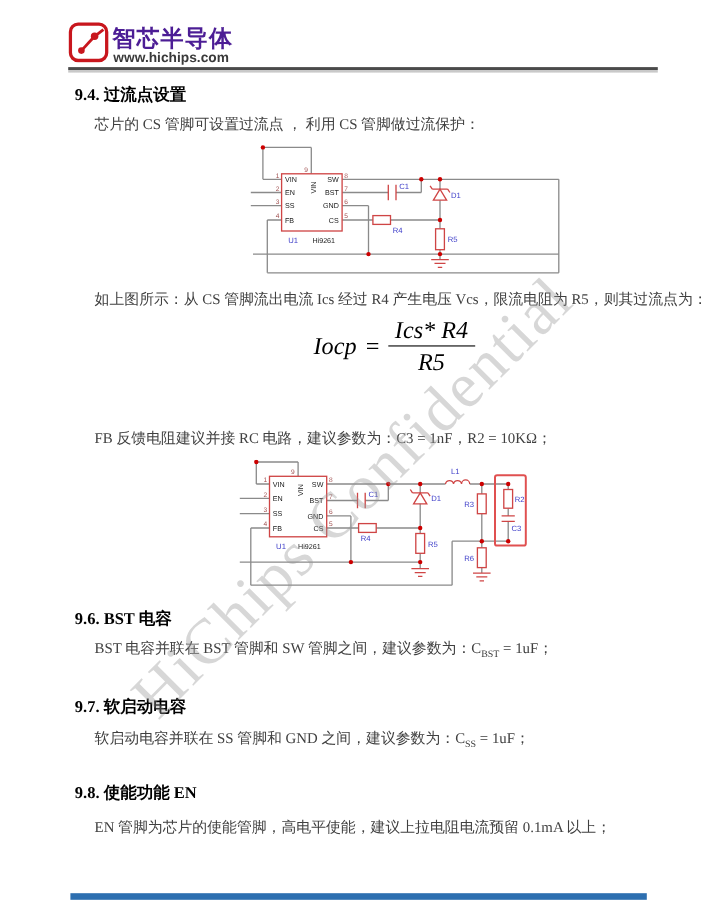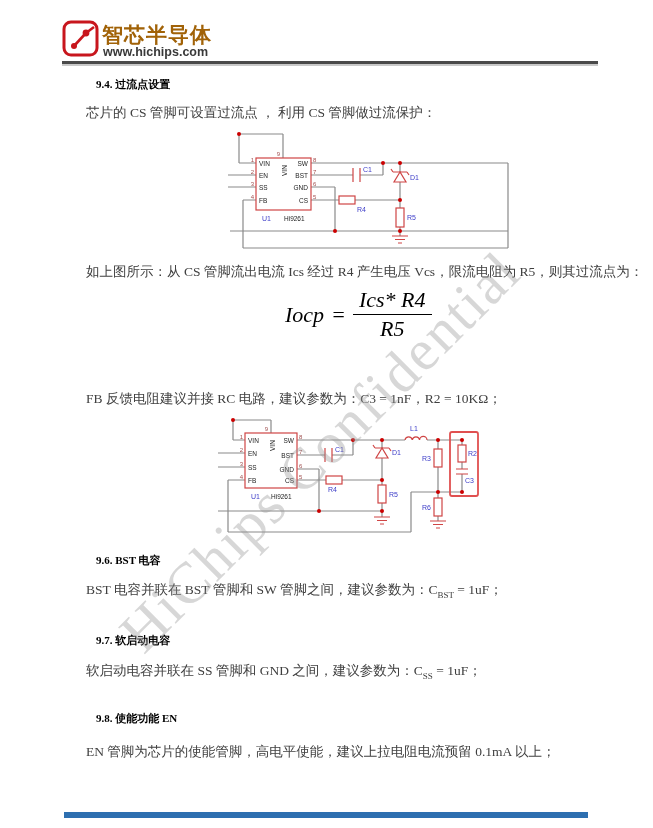--- a/index.html
+++ b/index.html
@@ -1,29 +1,29 @@
 <!DOCTYPE html>
 <html><head>
 <meta charset="utf-8">
 <style>
   html,body{margin:0;padding:0;background:#fff;}
   .page{position:relative;width:653px;height:828px;background:#ffffff;overflow:hidden;
         font-family:"Liberation Serif","DejaVu Serif",serif;color:#000;}
   
   .logo-box{position:absolute;left:62px;top:20px;width:37px;height:37px;}
   .brand{position:absolute;left:102px;top:21px;font-size:21px;font-weight:bold;
-         font-family:"Liberation Sans","DejaVu Sans",sans-serif;color:#a16207;letter-spacing:1px;}
+         font-family:"Liberation Sans","DejaVu Sans",sans-serif;color:#4c1d95;letter-spacing:1px;}
   .brand-url{position:absolute;left:103px;top:45px;font-size:12.5px;font-weight:bold;
          font-family:"Liberation Sans","DejaVu Sans",sans-serif;color:#3a3a3a;}
   .part-number{position:absolute;right:63px;top:26px;font-size:27px;font-weight:bold;
          font-family:"Liberation Sans","DejaVu Sans",sans-serif;color:#0909ff;}
   .header-rule{position:absolute;left:62px;top:61px;width:536px;height:5px;
          background:linear-gradient(to bottom,#4a4a4a 0 3px,#c9c9c9 3px 5px);}
   
-  .sec-title{position:absolute;left:96px;font-size:11px;font-weight:bold;line-height:1.2;}
+  .sec-title{position:absolute;left:68px;font-size:15px;font-weight:bold;line-height:1.2;}
   .body-text{position:absolute;left:86px;font-size:13.5px;line-height:1.25;color:#404040;}
   .body-text sub{font-size:9px;}
   
   .formula{position:absolute;left:285px;top:287px;display:flex;align-items:center;gap:7px;
            font-style:italic;font-size:22px;}
   .frac{display:inline-block;text-align:center;}
   .frac .num{padding:0 6px 1px 6px;text-align:right;}
   .frac .den{border-top:1.4px solid #000;padding:1px 6px 0 6px;}
   
   .schematic{position:absolute;}

